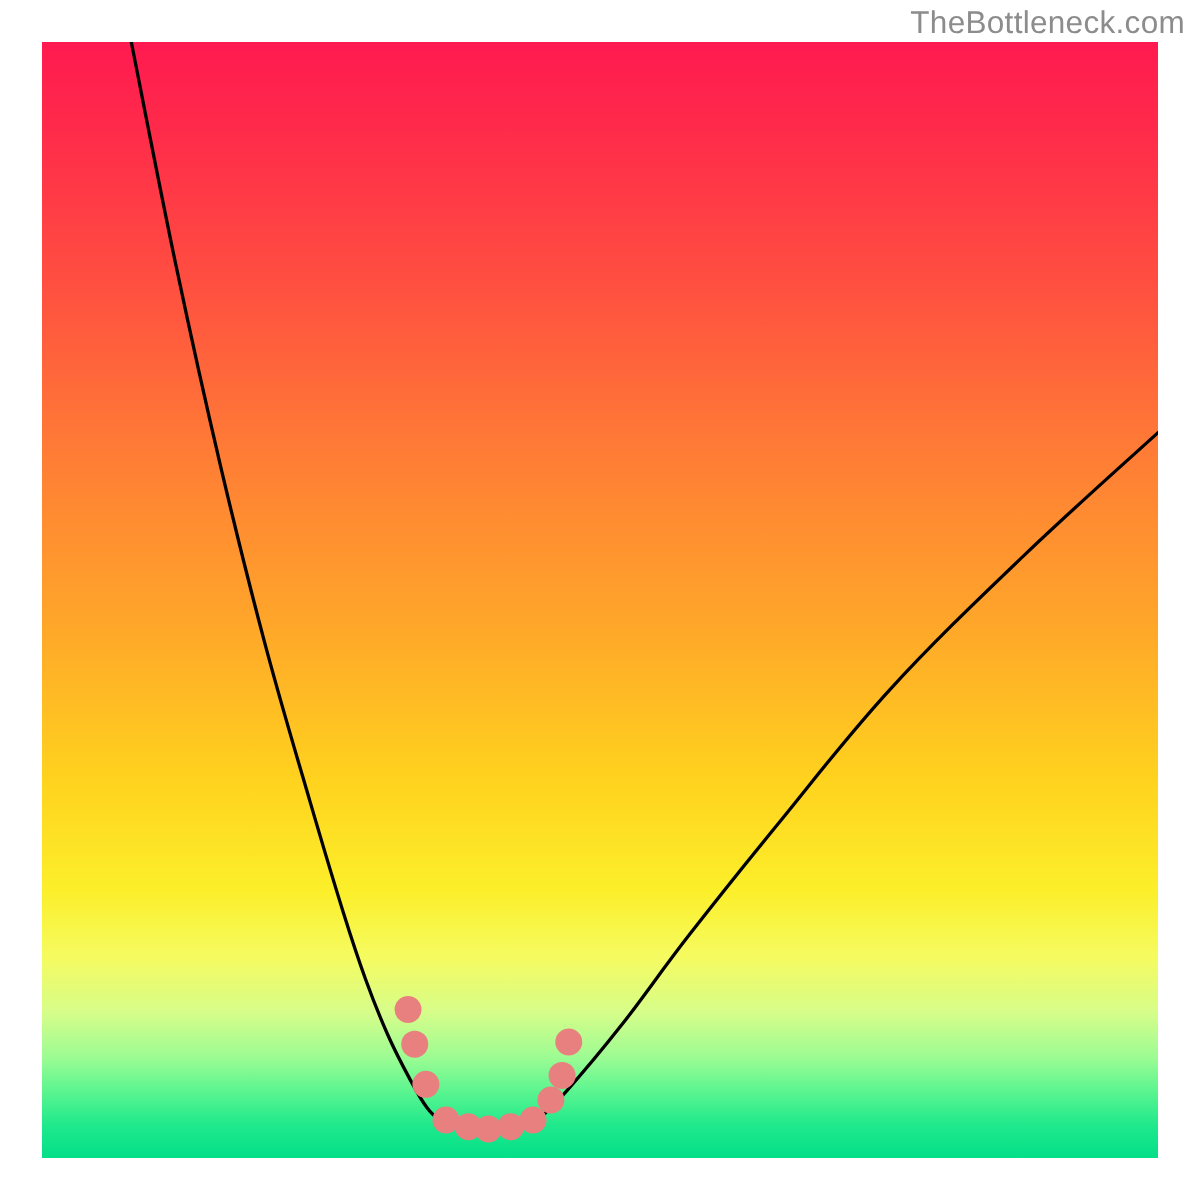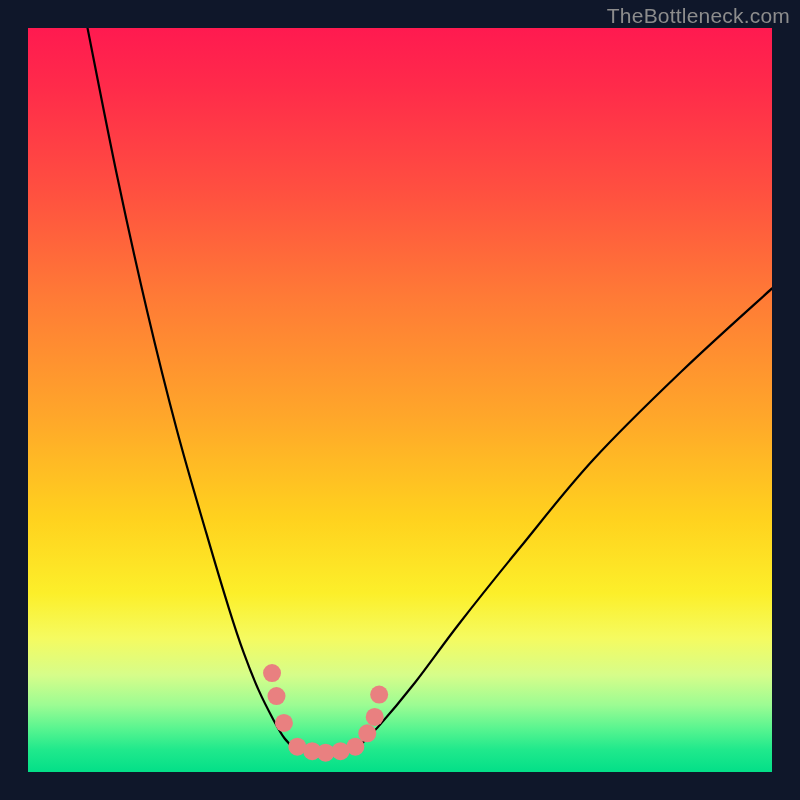--- a/index.html
+++ b/index.html
@@ -9,21 +9,21 @@
     height: 800px;
     background: #000;
     overflow: hidden;
   }
   .frame {
     position: absolute;
     left: 0;
     top: 0;
     width: 800px;
     height: 800px;
-    background: #0f172a;
+    background: #ffffff;
   }
   .plot {
     position: absolute;
     left: 28px;
     top: 28px;
     width: 744px;
     height: 744px;
     background: linear-gradient(to bottom,
       #ff1a50 0%,
       #ff2b4a 8%,

